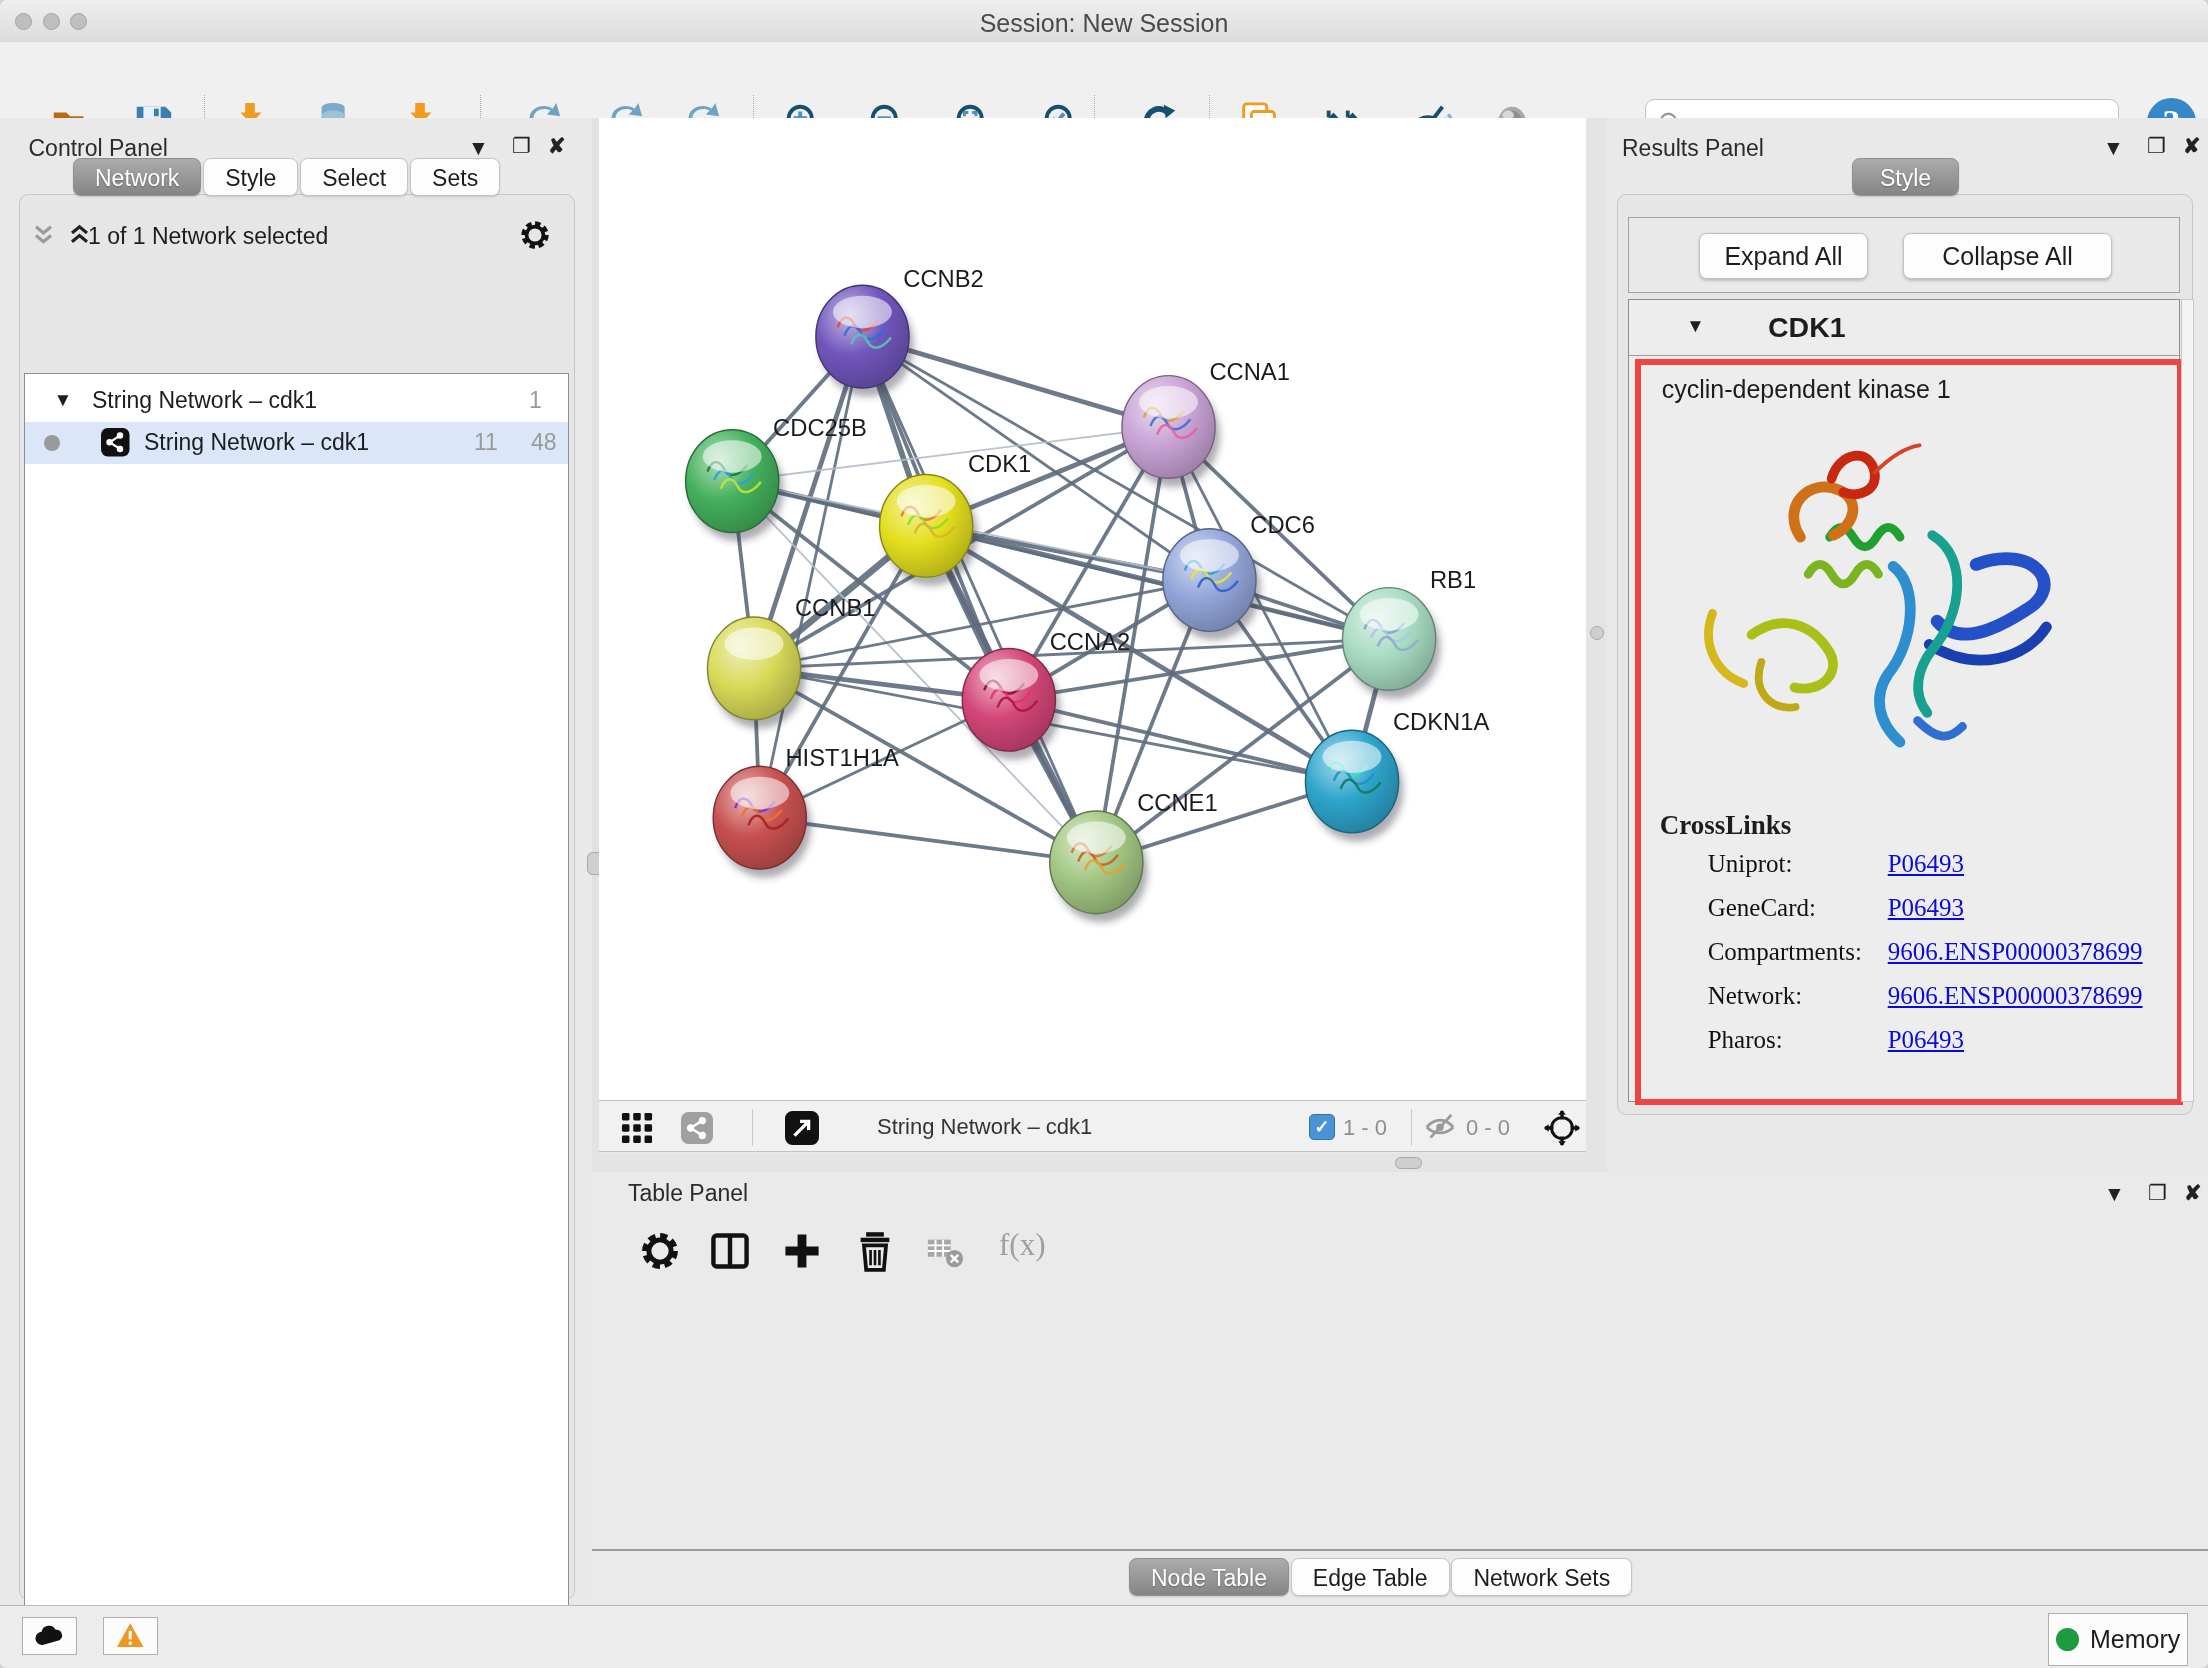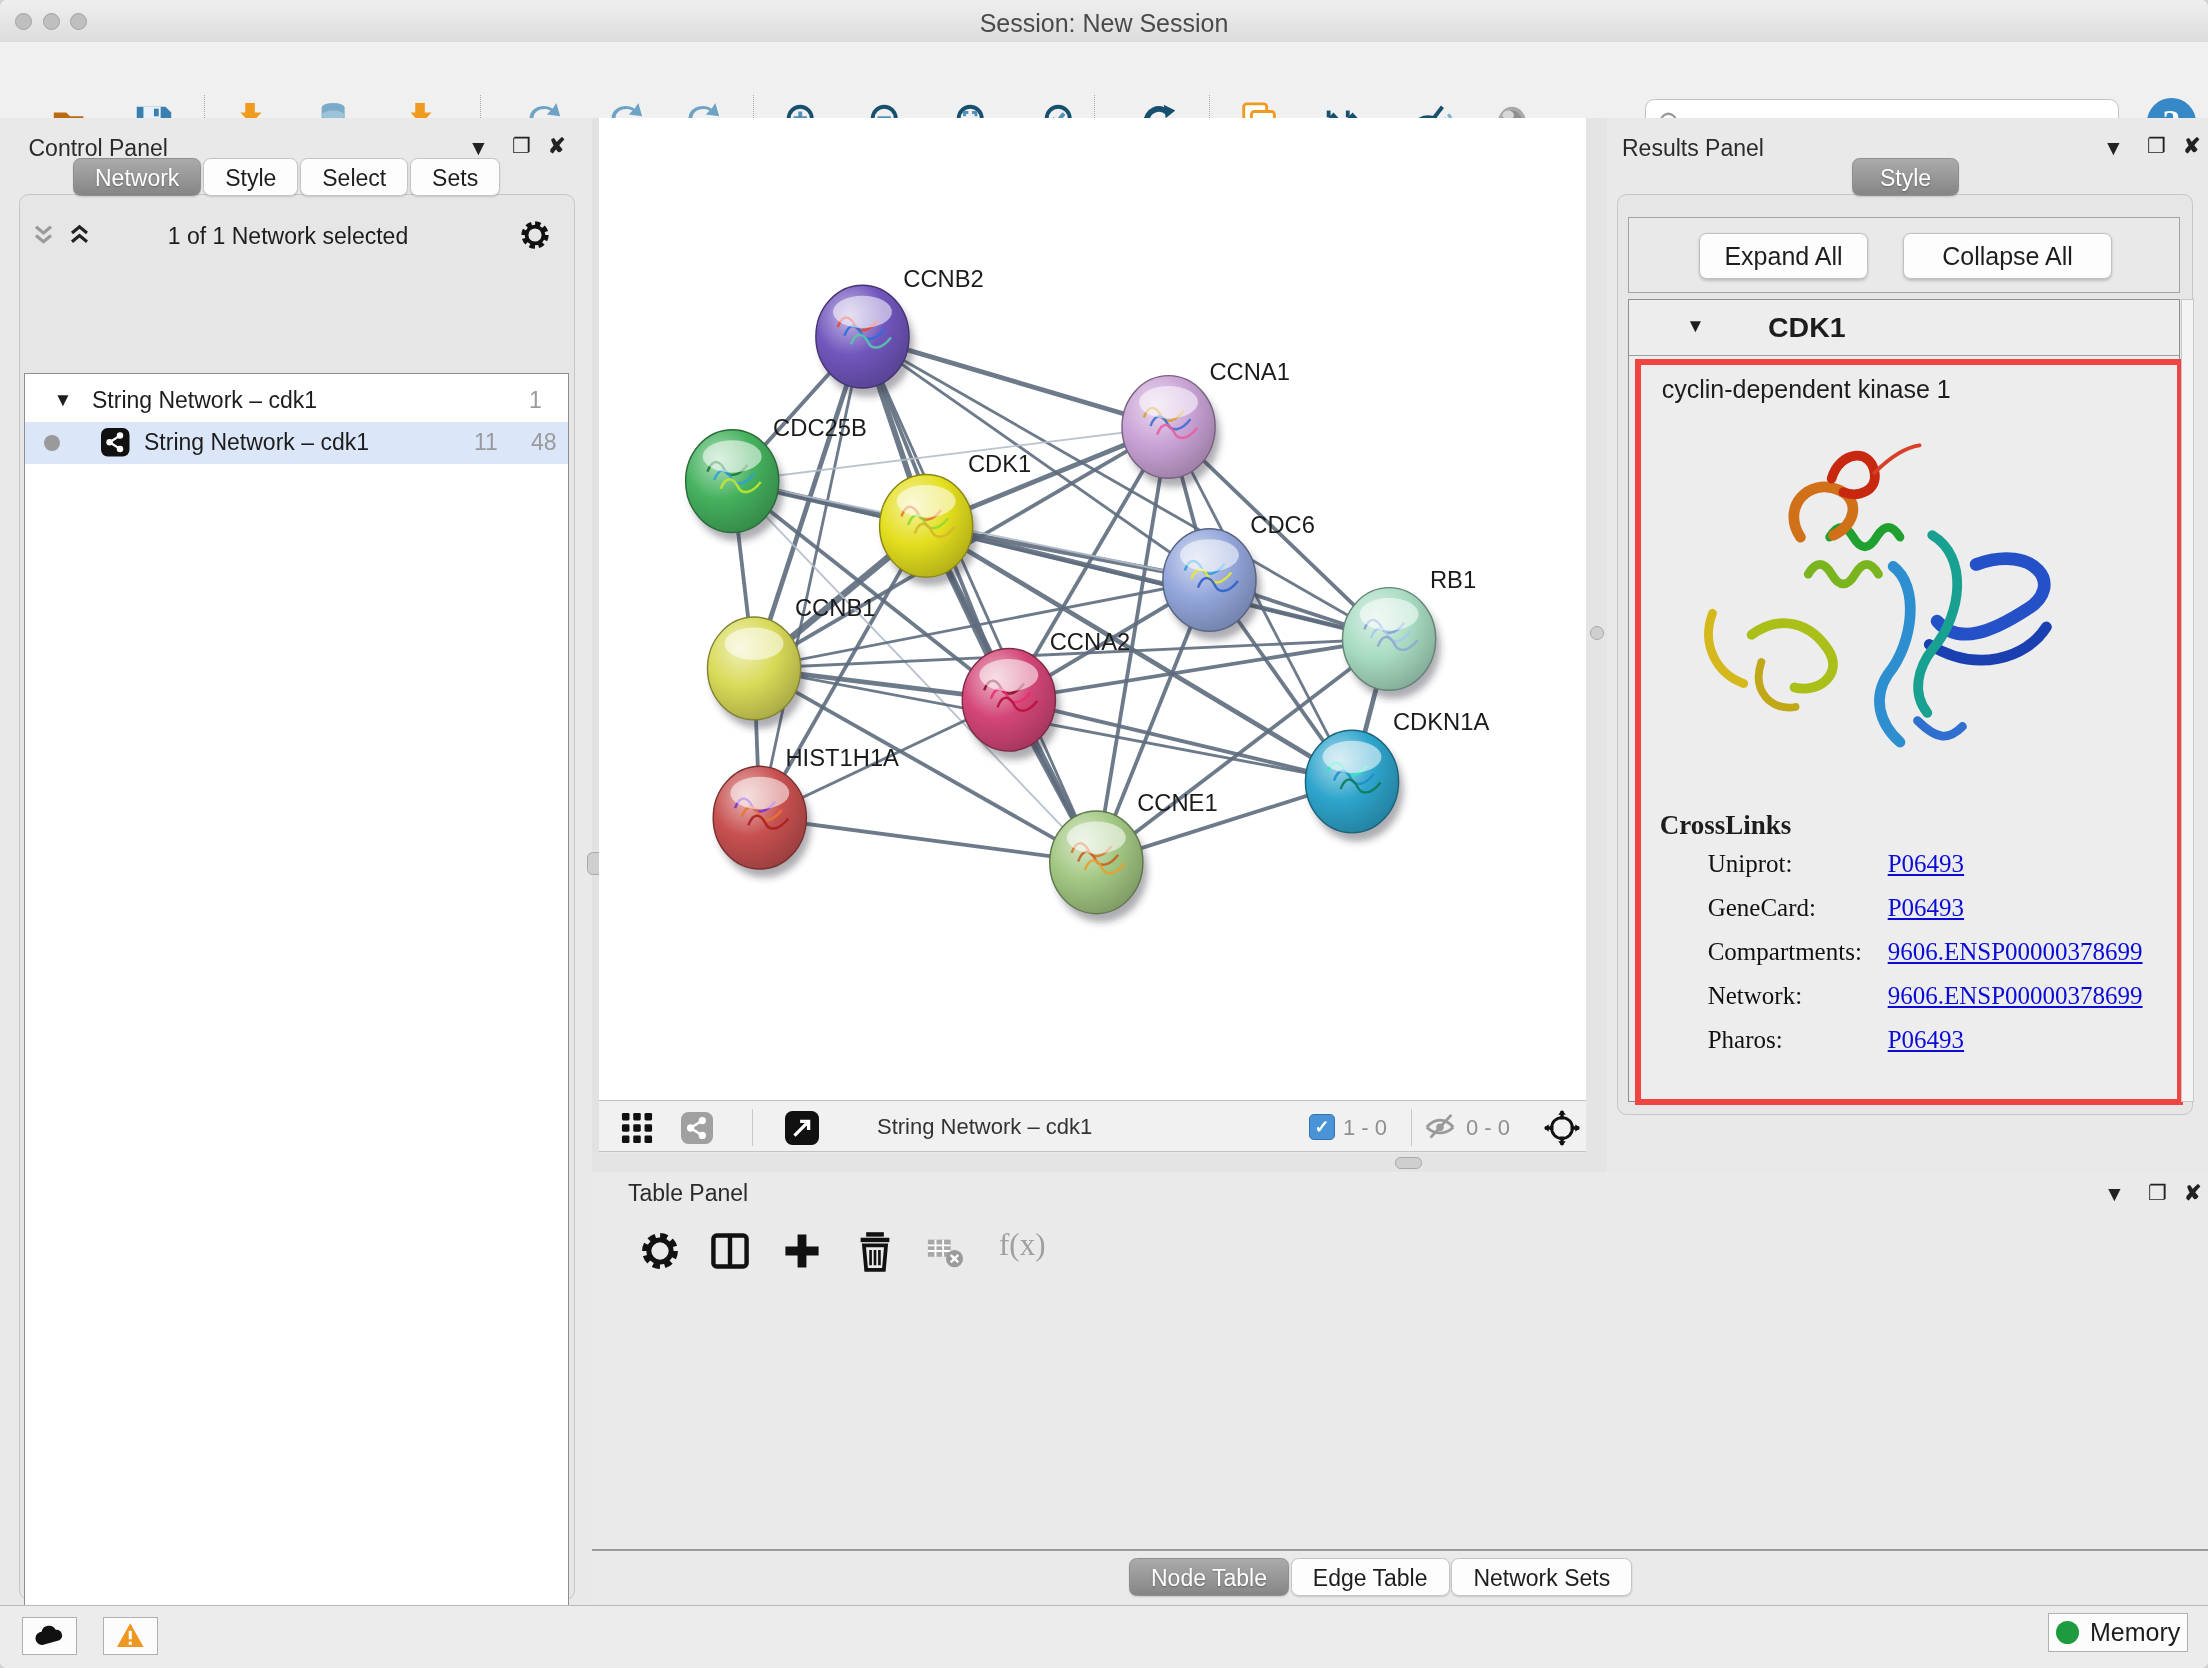--- a/index.html
+++ b/index.html
@@ -198,21 +198,21 @@
         <div class="tab">Select</div>
         <div class="tab">Sets</div>
       </div>
 
     <svg class="abs" style="left:31px;top:105px" width="25" height="25" viewBox="0 0 20 20">
       <path d="M4 3 l6 5 6-5 M4 10 l6 5 6-5" stroke="#9a9a9a" stroke-width="2.5" fill="none"></path>
     </svg>
     <svg class="abs" style="left:67px;top:105px" width="25" height="25" viewBox="0 0 20 20">
       <path d="M4 8 l6-5 6 5 M4 15 l6-5 6 5" stroke="#222" stroke-width="2.5" fill="none"></path>
     </svg>
-    <div class="abs" style="left:98px;top:105px;width:380px;text-align:center;font-size:23px">1 of 1 Network selected</div>
+    <div class="abs" style="left:88px;top:105px;width:380px;font-size:23px">1 of 1 Network selected</div>
     <svg class="abs" style="left:519px;top:101px" width="32" height="32" viewBox="0 0 34 34">
       <circle cx="17" cy="17" r="11" stroke="#111" stroke-width="7" fill="none" stroke-dasharray="5.2 3.4"></circle>
       <circle cx="17" cy="17" r="9" stroke="#111" stroke-width="4" fill="none"></circle>
       <circle cx="17" cy="17" r="4" fill="#e6e6e6"></circle>
     </svg>
 
     <div id="tree-box" class="abs">
       <div class="tree-row" style="margin-top:7.6px">
         <span class="abs" style="left:28.5px;top:7.6px;font-size:19px">▼</span>
         <span class="abs" style="left:67px;top:5.7px">String Network – cdk1</span>
@@ -610,20 +610,20 @@
         <path d="M9 22 a7 7 0 0 1 -1 -14 a8 8 0 0 1 15 -2 a6 6 0 0 1 4 11 z" fill="#111"></path>
       </svg>
     </div>
     <div class="sbtn" style="left:103px;width:55px">
       <svg width="28.5" height="27" viewBox="0 0 30 28">
         <path d="M15 1 L29 26 H1 z" fill="#ee9722"></path>
         <rect x="13.4" y="9" width="3.2" height="9" fill="#fff"></rect>
           <rect x="13.4" y="20.5" width="3.2" height="3.2" fill="#fff"></rect>
       </svg>
     </div>
-    <div class="sbtn" style="left:2048px;top:6.7px;width:140px;height:39px;gap:11.4px;font-size:25px">
+    <div class="sbtn" style="left:2048px;top:6.7px;width:140px;height:53px;gap:11.4px;font-size:25px">
       <span style="width:23px;height:23px;border-radius:50%;background:#1d9b3e;display:inline-block"></span>
       <span>Memory</span>
     </div>
   </div>
 
 </div>
 
 
 </body></html>

